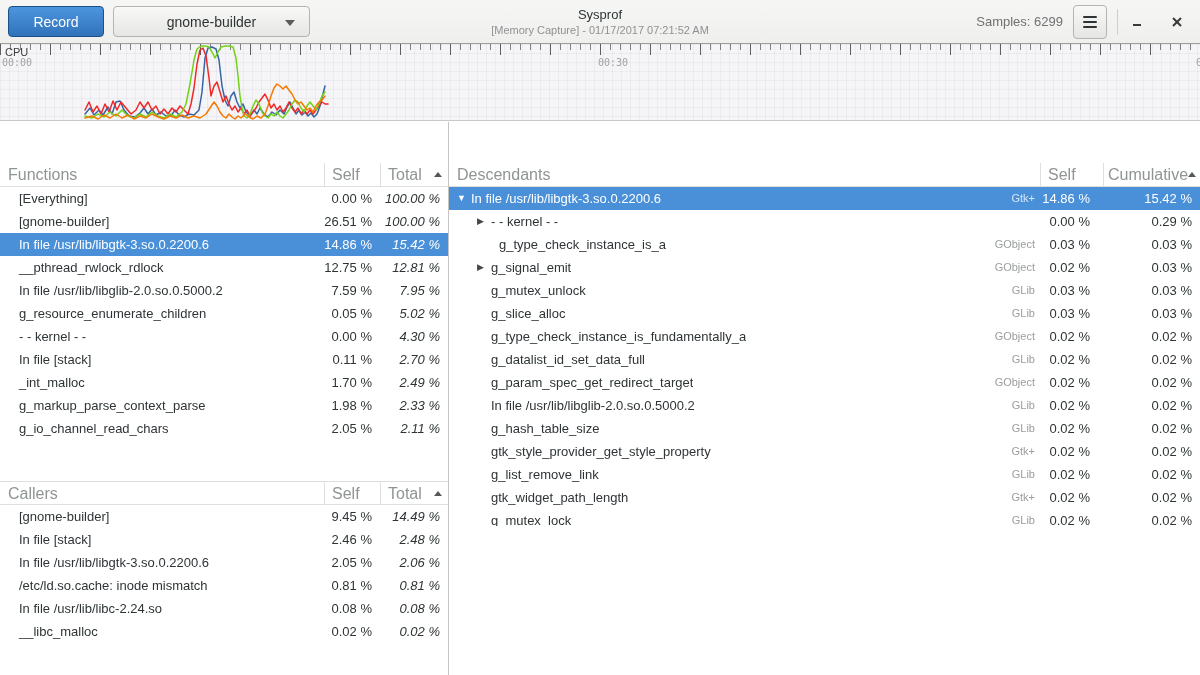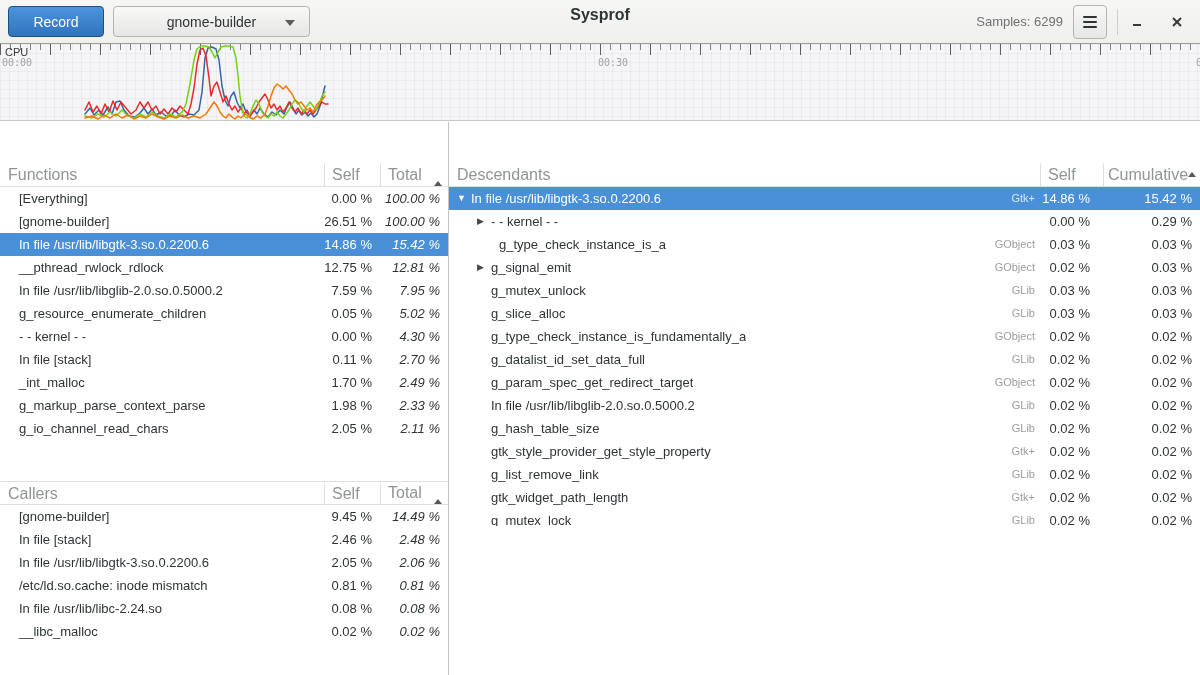--- a/index.html
+++ b/index.html
@@ -14,21 +14,21 @@
     background:linear-gradient(#4c95de,#3173bb); color:#fff; font-size:14px;
     font-family:inherit; cursor:pointer; }
   .combo { position:absolute; left:113px; top:6px; width:197px; height:31px;
     border:1px solid #b4b4b0; border-radius:4px;
     background:linear-gradient(#f8f8f7,#e6e6e4); color:#2e3436; font-size:14px;
     font-family:inherit; text-align:center; cursor:pointer; }
   .combo .arrow-down { position:absolute; right:14px; top:13px; width:0; height:0;
     border-left:5px solid transparent; border-right:5px solid transparent;
     border-top:6px solid #5c5c58; }
   .titlebox { position:absolute; left:0; right:0; top:6px; text-align:center; pointer-events:none; }
-  .title { font-size:16px; font-weight:bold; color:#2e3436; line-height:17px; }
+  .title { font-size:13px; font-weight:normal; color:#2e3436; line-height:17px; }
   .subtitle { font-size:11px; color:#8f9293; line-height:14px; }
   .samples { position:absolute; right:137px; top:14px; font-size:13px; color:#6f7272; }
   .menu-btn { position:absolute; left:1073px; top:5px; width:34px; height:34px;
     border:1px solid #b4b4b0; border-radius:4px;
     background:linear-gradient(#f8f8f7,#e6e6e4); cursor:pointer; }
   .hamburger { display:block; }
   .hamburger i { display:block; width:14px; height:2px; background:#2e3436;
     margin:3px auto 0 auto; border-radius:1px; }
   .hamburger i:first-child { margin-top:0; }
   .hsep { position:absolute; left:1117px; top:9px; width:1px; height:26px; background:#cfcfcd; }
@@ -62,21 +62,21 @@
   .vsep { position:absolute; left:448px; top:0; width:1px; height:553px; background:#c4c4c3; }
   .right-panel { position:absolute; left:449px; top:0; width:751px; height:404px; overflow:hidden; }
 
   .thead { display:flex; height:24px; border-bottom:1px solid #dfdfde;
     background:#fff; color:#8f9495; font-size:16px; line-height:23px;margin-top:41px; }
   .thead.second { border-top:1px solid #dfdfde; }
   .hcell { position:relative; cursor:pointer; }
   .hcell.label { flex:1; padding-left:8px; }
   .hcell.n1 { width:56px; border-left:1px solid #dfdfde; padding-left:7px; }
   .hcell.n2 { width:68px; border-left:1px solid #dfdfde; padding-left:7px;
-    display:flex; align-items:flex-end; }
+    display:flex; align-items:center; }
   .hcell.dn1 { width:63px; border-left:1px solid #dfdfde; padding-left:7px; }
   .hcell.dn2 { width:97px; border-left:1px solid #dfdfde; padding-left:4px;
     display:flex; align-items:center; }
   .sortarrow { margin-left:auto; margin-right:6px; width:0; height:0;
     border-left:4px solid transparent; border-right:4px solid transparent;
     border-bottom:5px solid #55595a; }
 
   .trow { display:flex; height:23px; line-height:23px; font-size:13px; color:#2e3436;
     cursor:default; }
   .trow.sel { background:#4a90d9; color:#fff; }
@@ -98,20 +98,21 @@
 <body>
 
 <header class="headerbar">
   <button class="record-btn">Record</button>
   <button class="combo">
     <span>gnome-builder</span>
     <span class="arrow-down"></span>
   </button>
   <div class="titlebox">
     <div class="title">Sysprof</div>
+    <div class="subtitle">[Memory Capture] - 01/17/2017 07:21:52 AM</div>
   </div>
   <div class="samples">Samples: 6299</div>
   <button class="menu-btn">
     <span class="hamburger">
         <i></i>
         <i></i>
         <i></i>
       </span>
   </button>
   <div class="hsep"></div>

